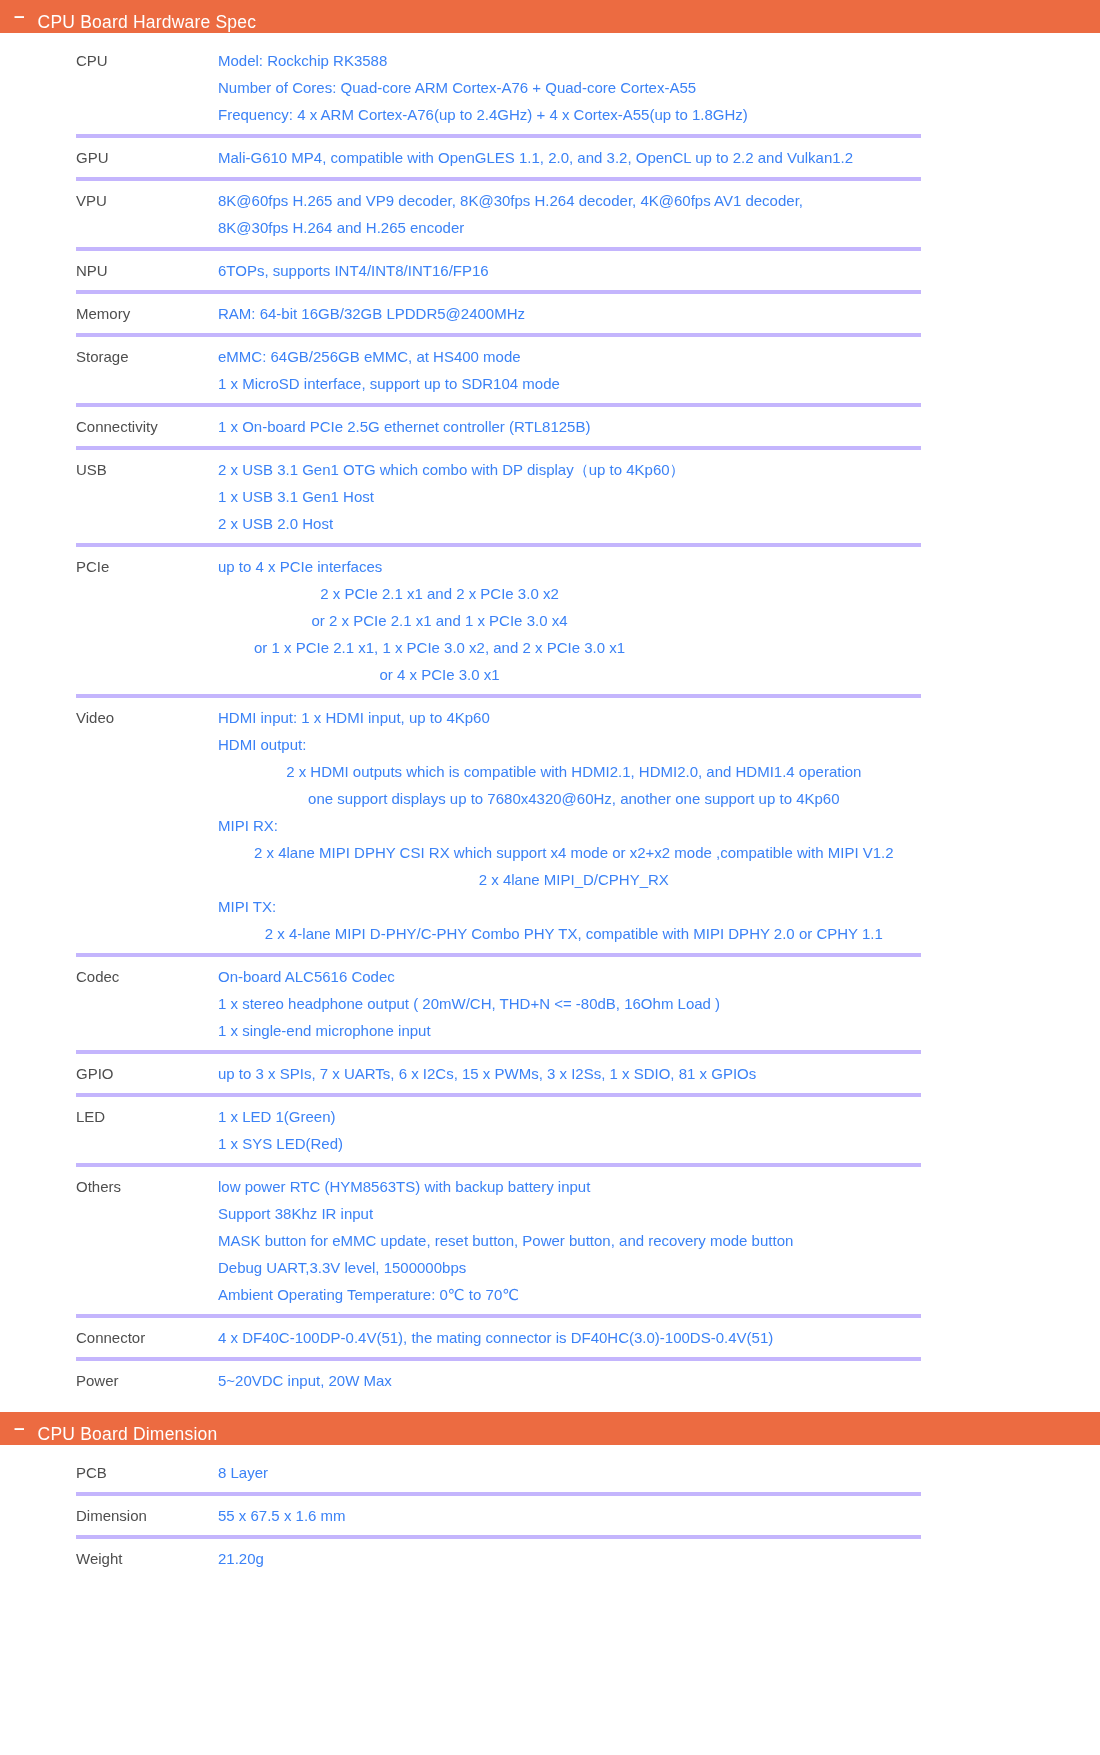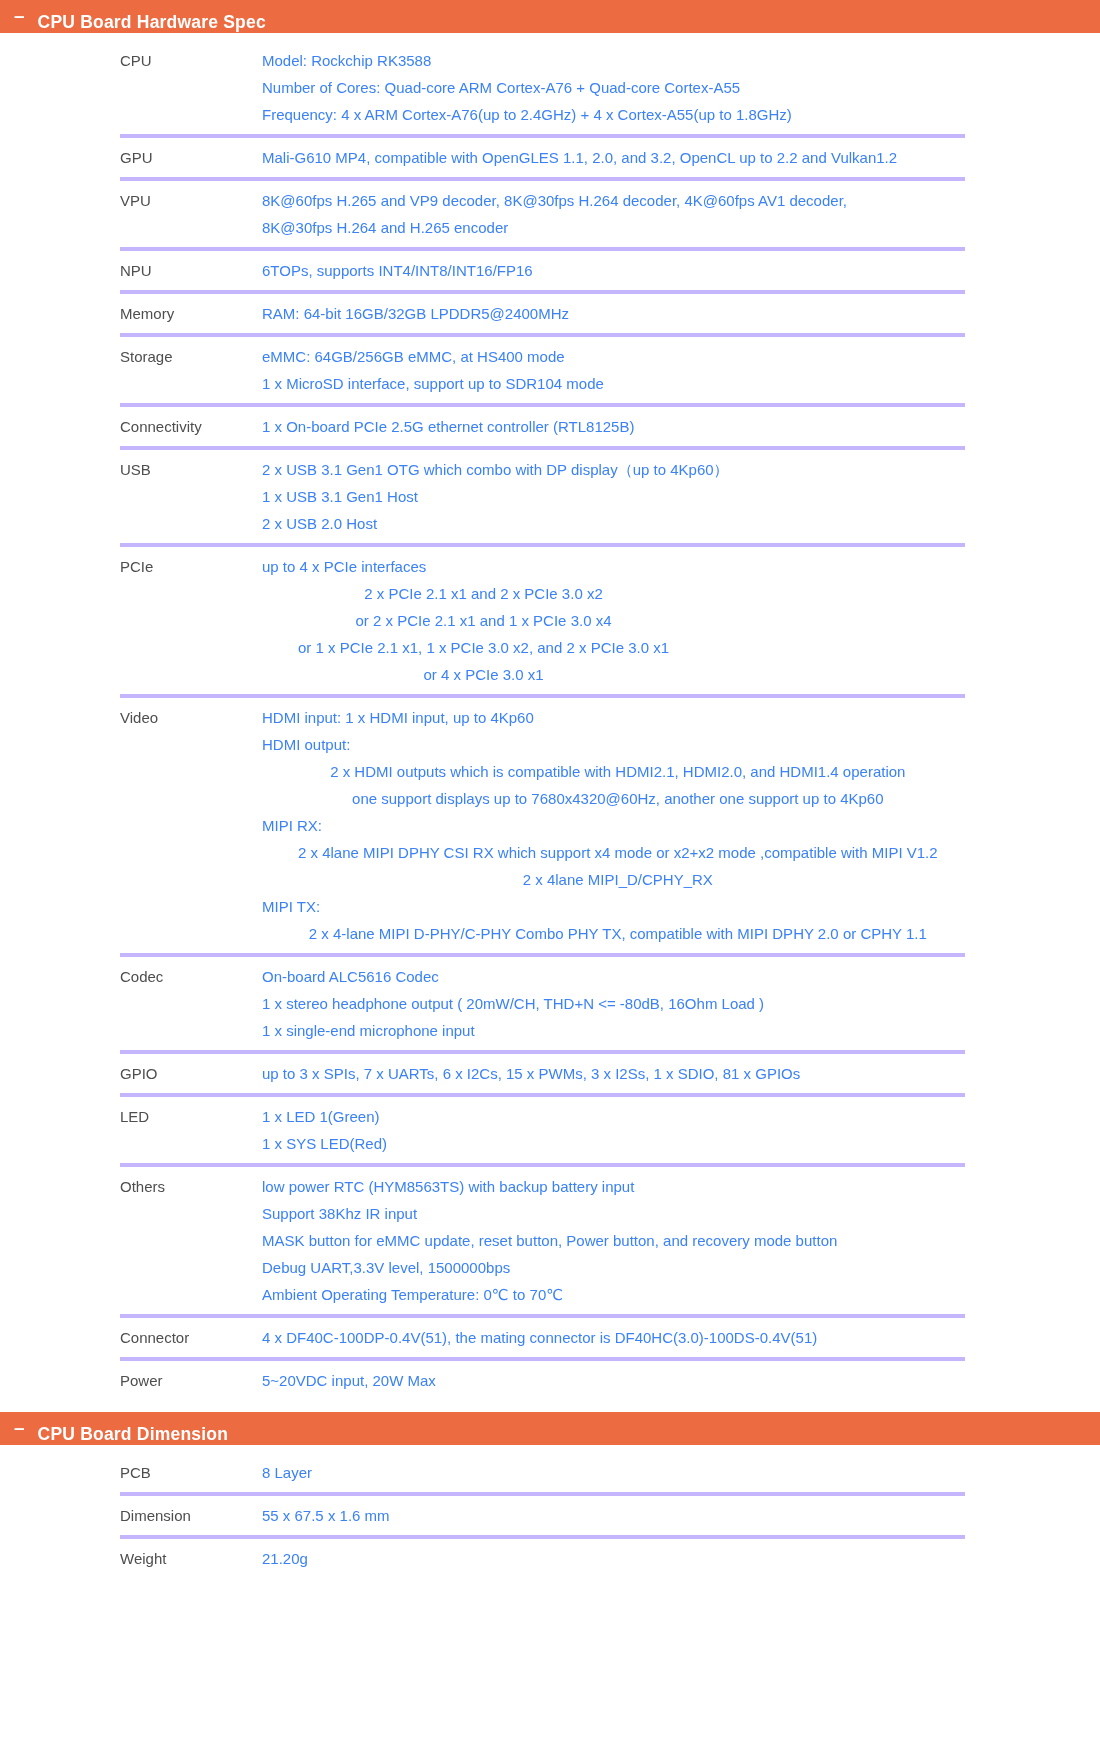--- a/index.html
+++ b/index.html
@@ -26,26 +26,26 @@
   .collapse-icon {
     margin-left: 14px;
     font-size: 19px;
     font-weight: 700;
     line-height: 33px;
     transform: translateY(-1px);
   }
   .section-title {
     margin: 12px 0 0 13px;
     font-size: 17.5px;
-    font-weight: 700;
+    font-weight: 400;
     letter-spacing: 0.2px;
   }
 
   .rows {
-    margin-left: 120px;
+    margin-left: 76px;
     width: 845px;
     padding-top: 8px;
   }
   .spec-row {
     display: flex;
     align-items: flex-start;
     padding: 6px 0;
   }
   .spec-row:not(:first-child) {
     border-top: 4px solid #c4b5fd;

